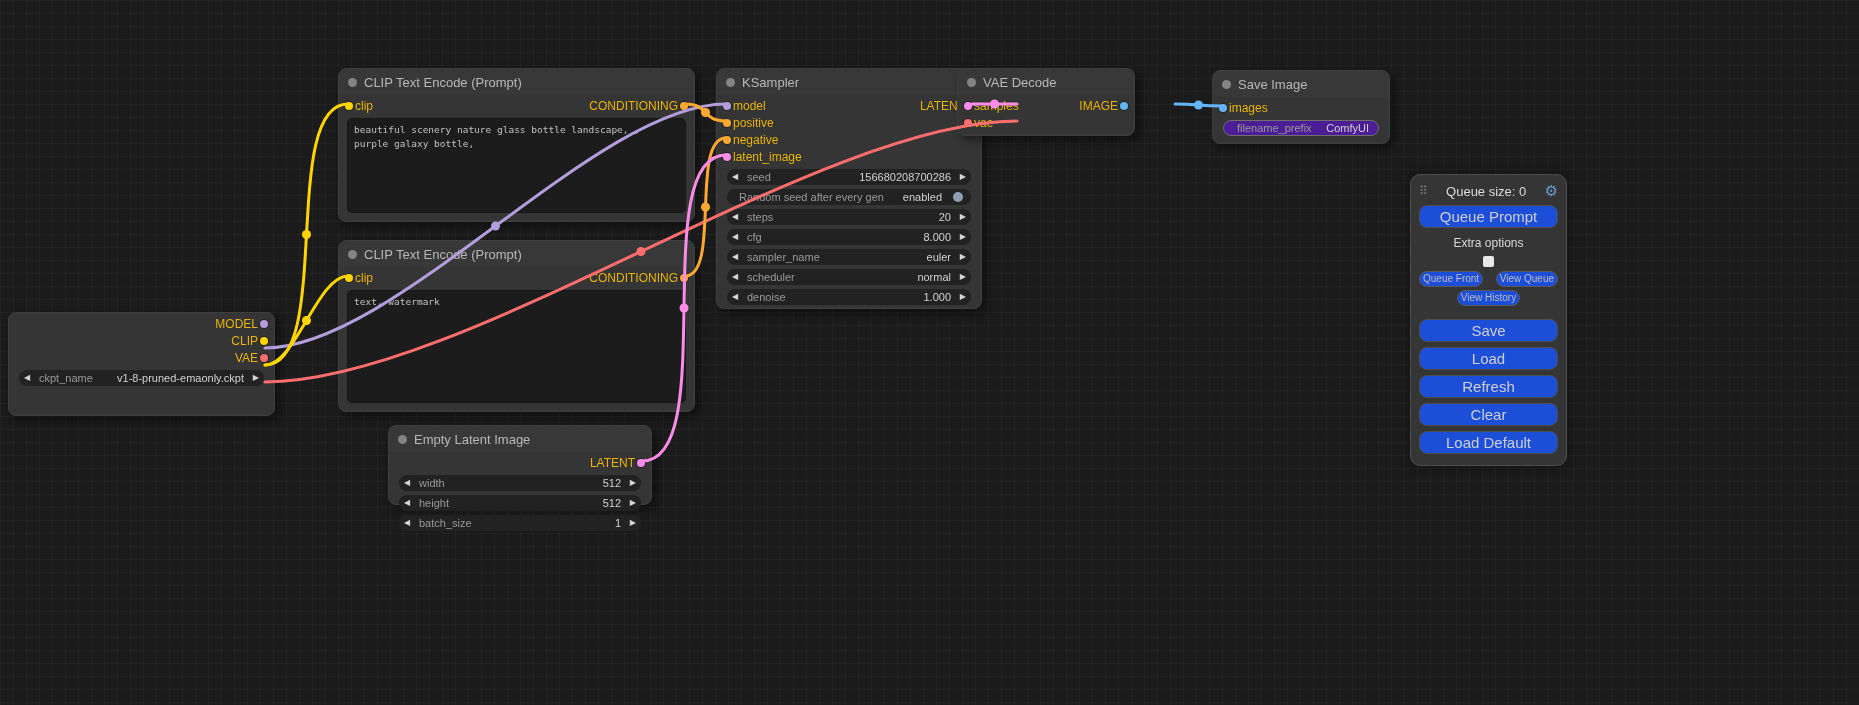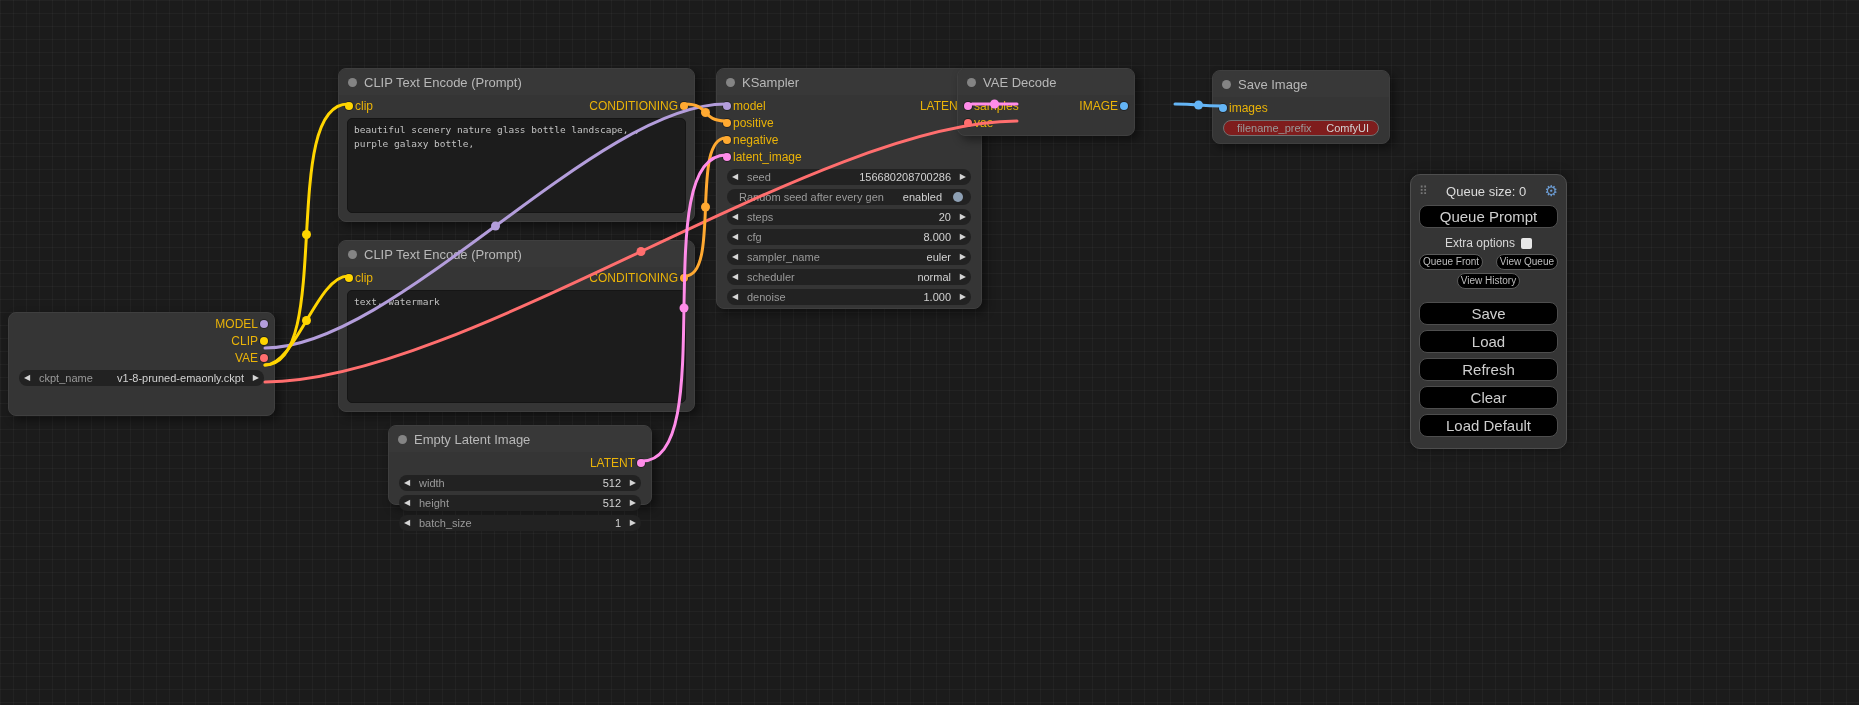--- a/index.html
+++ b/index.html
@@ -24,39 +24,39 @@
   .slot-label{font-size:12px;color:#eab308;white-space:nowrap;}
   .widget{display:flex;align-items:center;height:16px;min-height:16px;margin:4px 10px 0;background:#222;
     border-radius:8px;font-size:11px;padding:0 5px;box-sizing:border-box;}
   .widget .arrow{color:#d5d5d5;font-size:8px;line-height:1;width:11px;flex:0 0 auto;}
   .widget .arrow.right{text-align:right;}
   .widget .wlabel{color:#9a9a9a;margin-left:4px;white-space:nowrap;}
   .widget .wvalue{color:#d2d2d2;margin-left:auto;margin-right:4px;white-space:nowrap;}
   .widget.toggle{padding:0 8px;}
   .widget.toggle .wvalue{margin-right:11px;}
   .toggle-dot{width:10px;height:10px;border-radius:50%;background:#8ea0b4;flex:0 0 auto;}
-  .widget.bordered{border:1px solid #707070;background:#7f1d1d;}
+  .widget.bordered{border:1px solid #707070;background:#4c1d95;}
   .widget.bordered .wlabel{margin-left:8px;}
   .prompt{flex:1;margin:4px 8px 8px;background:#1c1c1c;border:1px solid #151515;border-radius:5px;
     padding:4px 6px;font-family:"DejaVu Sans Mono",monospace;font-size:9.5px;line-height:1.5;color:#c2c2c2;
     overflow:hidden;white-space:pre-wrap;word-break:break-word;}
   .queue-panel{position:absolute;left:1410px;top:174px;width:157px;z-index:20;background:#353535;
     border:1px solid #4e4e4e;border-radius:10px;padding:7px 8px 11px;box-sizing:border-box;
     box-shadow:0 0 12px rgba(0,0,0,0.4);}
   .qp-header{display:flex;align-items:center;justify-content:space-between;color:#dcdcdc;font-size:13px;height:18px;}
   .qp-drag{color:#777;font-size:12px;}
   .qp-gear{color:#6b9bd2;font-size:15px;}
-  .qp-btn{display:block;width:100%;background:#000000;border:1px solid #4e4e4e;color:#cfcfcf;
+  .qp-btn{display:block;width:100%;background:#1d4ed8;border:1px solid #4e4e4e;color:#cfcfcf;
     border-radius:8px;font-family:"Liberation Sans",sans-serif;cursor:pointer;box-sizing:border-box;text-align:center;}
   .qp-btn.big{height:23px;font-size:15px;margin-top:5px;line-height:1;}
   .qp-btn.big.mt{margin-top:13px;}
   .qp-btn.small{display:inline-block;width:auto;font-size:10px;padding:2px 3px;border-radius:10px;
     border-color:#5a5a5a;color:#bdbdbd;line-height:1;}
   .qp-extra{display:flex;justify-content:center;align-items:center;gap:6px;margin-top:8px;
-    font-size:12px;color:#d8d8d8;}
+    font-size:12px;color:#d8d8d8;flex-direction:column;}
   .qp-checkbox{width:11px;height:11px;background:#e8e8e8;border-radius:2px;flex:0 0 auto;}
   .qp-row{display:flex;justify-content:space-between;margin-top:4px;}
   .qp-row.center{justify-content:center;margin-top:3px;}
 </style>
 </head>
 <body>
 
 <div class="canvas">
 
   <div class="node" style="left:8px;top:312px;width:267px;height:104px">

